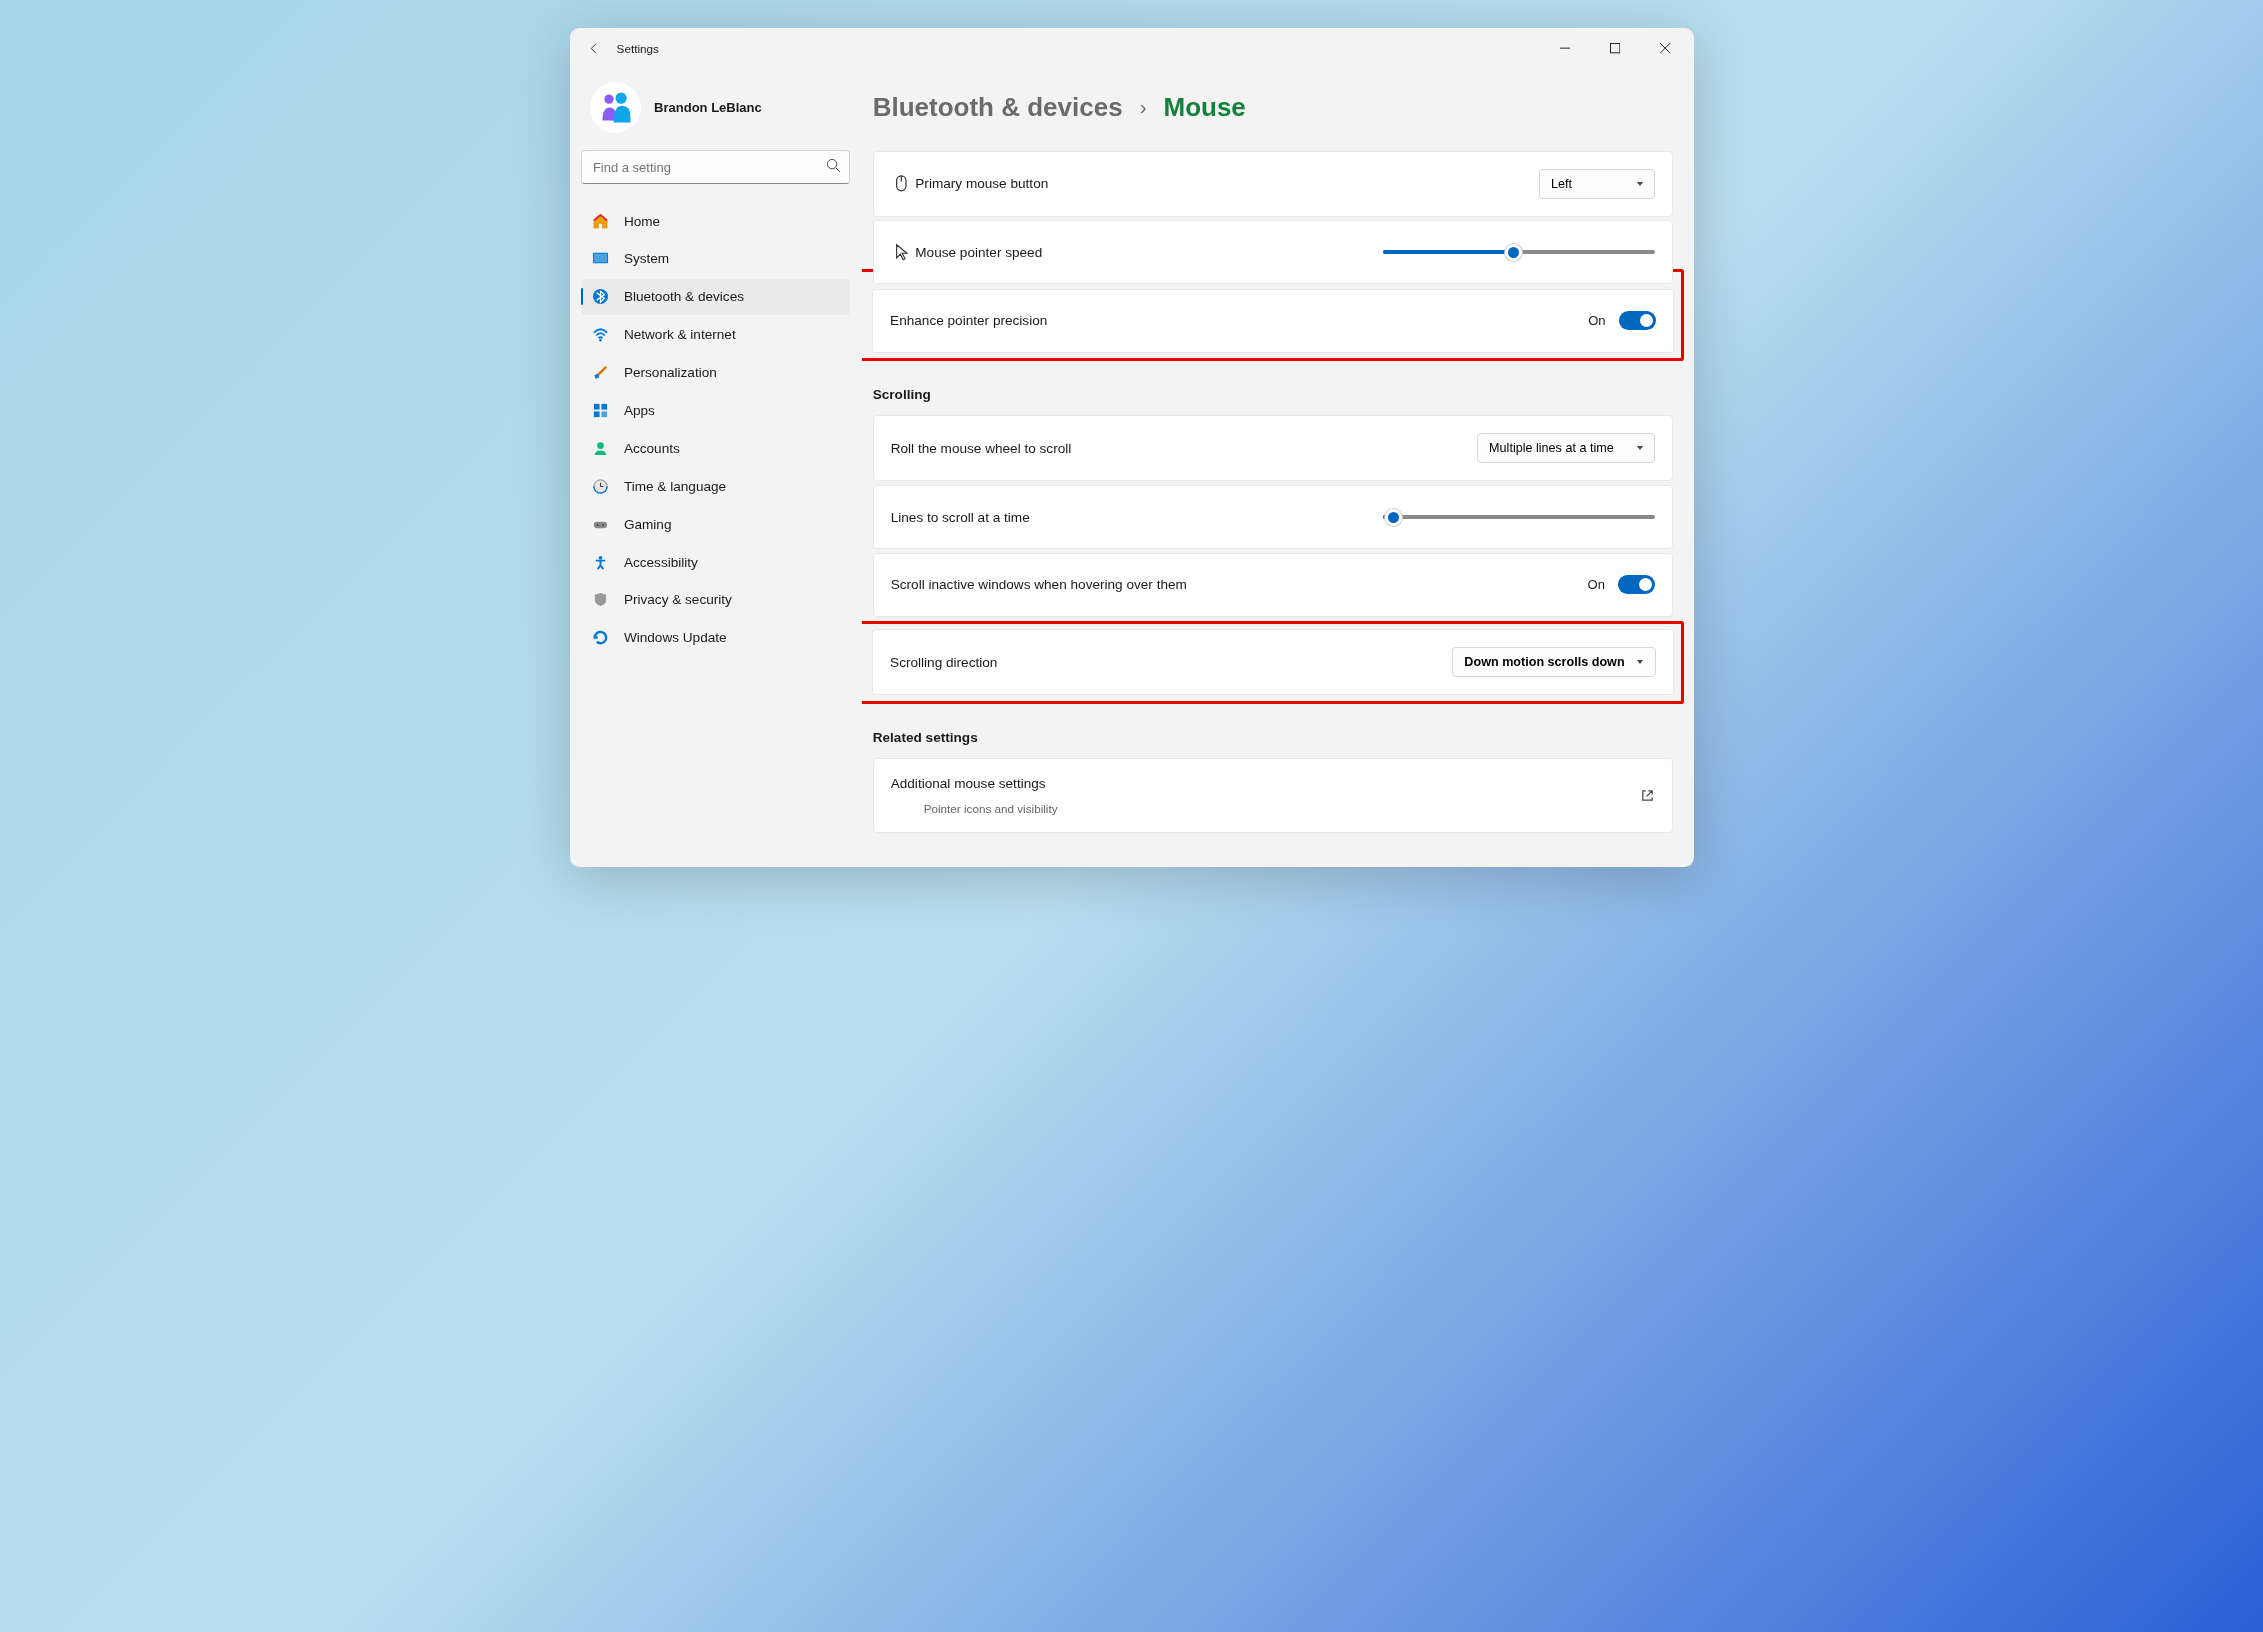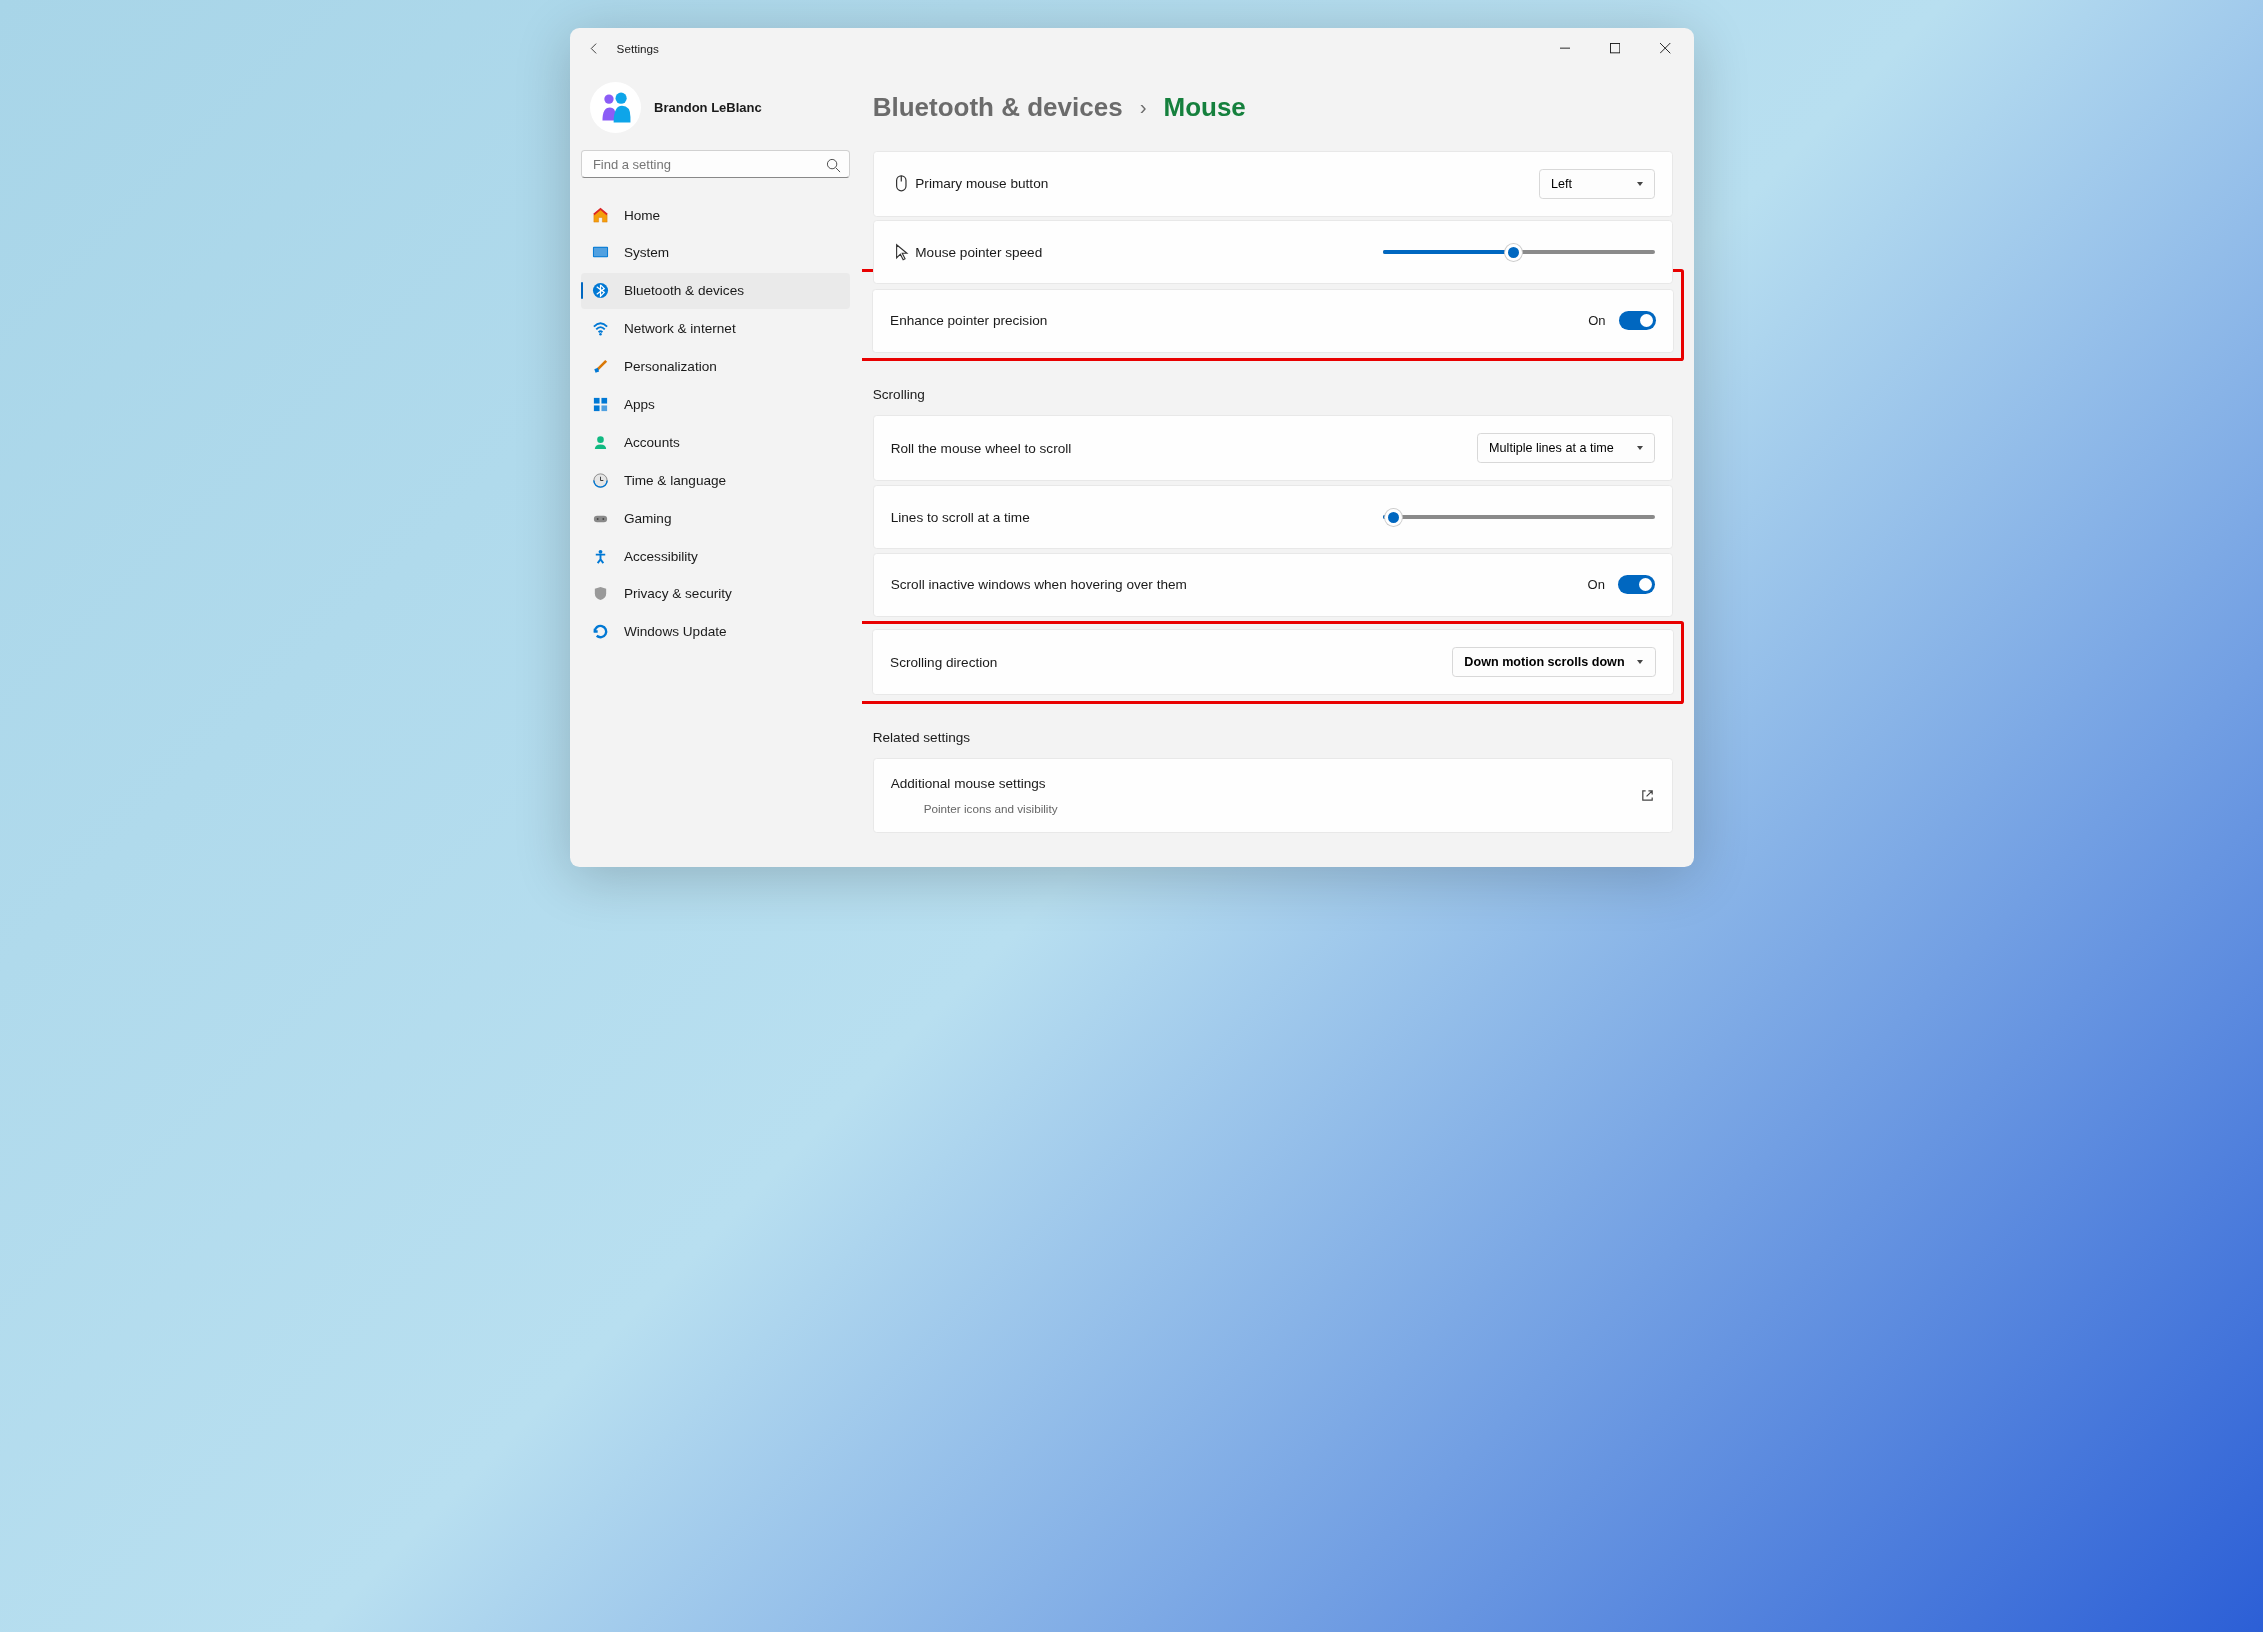--- a/index.html
+++ b/index.html
@@ -22,21 +22,21 @@
 
 .app-body { display: flex; height: 798px; }
 
 .sidebar { width: 292px; padding: 0 11.2px 11.2px 11.2px; flex-shrink: 0; }
 .user-row { display: flex; align-items: center; padding: 13px 9.4px 17px 9.4px; gap: 13px; }
 .avatar { width: 51px; height: 51px; border-radius: 50%; background: #fff; display: flex; align-items: center; justify-content: center; overflow: hidden; }
 .avatar svg { width: 41px; height: 41px; }
 .username { font-size: 13px; color: #1a1a1a; font-weight: 600; }
 
 .search-wrap { position: relative; margin-bottom: 19px; }
-.search-input { width: 100%; height: 28px; border: 0.9px solid #d1d1d1; border-bottom: 1.4px solid #888; border-radius: 3.7px; background: #fdfdfd; padding: 0 34px 0 11.2px; font-size: 13px; outline: none; }
+.search-input { width: 100%; height: 34px; border: 0.9px solid #d1d1d1; border-bottom: 1.4px solid #888; border-radius: 3.7px; background: #fdfdfd; padding: 0 34px 0 11.2px; font-size: 13px; outline: none; }
 .search-icon-wrap { position: absolute; right: 9.4px; top: 7.5px; }
 
 .nav-list { display: flex; flex-direction: column; gap: 1.9px; }
 .nav-item { display: flex; align-items: center; gap: 15px; height: 36px; padding: 0 11.2px; border-radius: 3.7px; cursor: pointer; font-size: 13.6px; color: #1a1a1a; position: relative; }
 .nav-item.active { background: #eaeaea; }
 .nav-item.active::before { content: ""; position: absolute; left: 0; top: 9.4px; bottom: 9.4px; width: 2.8px; background: #0067c0; border-radius: 1.9px; }
 .nav-icon { width: 17px; height: 17px; flex-shrink: 0; display: flex; align-items: center; justify-content: center; }
 
 .content { flex: 1; overflow-y: auto; padding: 0 20.6px 19px 11.2px; }
 .content::-webkit-scrollbar { width: 3.7px; }
@@ -59,21 +59,21 @@
 
 .toggle { width: 37px; height: 19px; background: #0067c0; border-radius: 9.4px; position: relative; cursor: pointer; }
 .toggle::after { content: ""; position: absolute; right: 2.8px; top: 2.8px; width: 13px; height: 13px; background: #fff; border-radius: 50%; }
 .toggle-label { font-size: 13px; color: #1a1a1a; }
 
 .slider-wrap { width: 272px; height: 19px; position: relative; display: flex; align-items: center; }
 .slider-track { height: 3.7px; width: 100%; background: #8a8a8a; border-radius: 1.9px; position: relative; }
 .slider-fill { position: absolute; left: 0; top: 0; height: 3.7px; background: #0067c0; border-radius: 1.9px; }
 .slider-thumb { position: absolute; width: 17px; height: 17px; background: #0067c0; border: 3.7px solid #fff; box-shadow: 0 0 0 0.9px #ccc; border-radius: 50%; top: -6.6px; cursor: pointer; }
 
-.section-title { font-size: 13.6px; font-weight: 400; color: #1a1a1a; margin: 26px 0 13px 0; }
+.section-title { font-size: 13.6px; font-weight: 700; color: #1a1a1a; margin: 26px 0 13px 0; }
 
 .highlight-box { border: 3.7px solid #e80000; border-radius: 2.8px; margin: 0 -11.2px 3.7px -20.6px; padding: 0 7.5px 5.6px 17px; }
 .highlight-box .card { margin-bottom: 0; }
 
 .ext-link { width: 15px; height: 15px; }
 </style>
 </head>
 <body>
 
 <div class="window" style="position:relative;">

